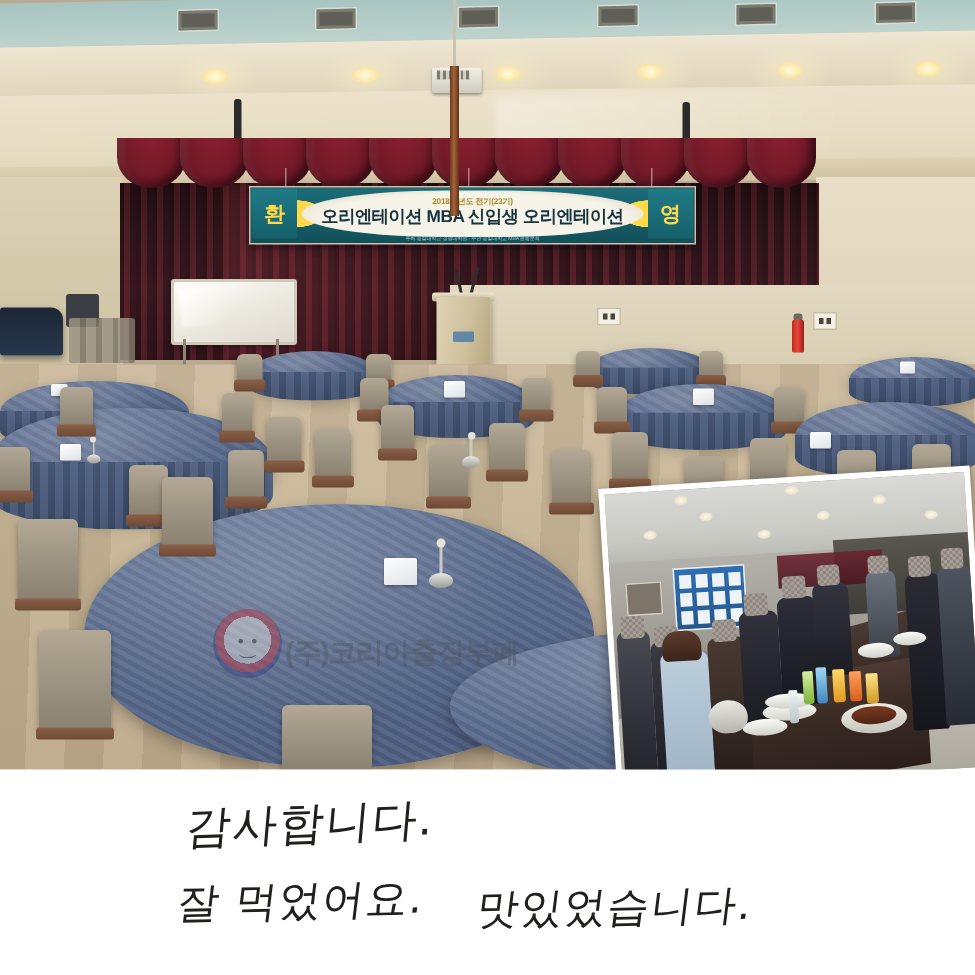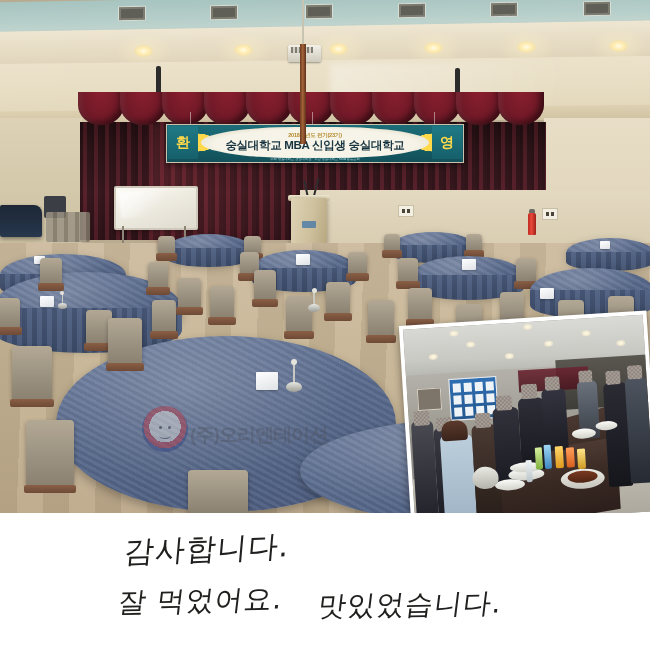--- a/index.html
+++ b/index.html
@@ -422,21 +422,21 @@
         <i style="left:146px;"></i>
         <i style="left:268px;"></i>
     </div>
     <div class="banner">
       <div class="bn-swoosh" style="left:30px;"></div>
       <div class="bn-swoosh" style="right:30px;transform:scaleX(-1);"></div>
       <div class="bn-side bn-left">환</div>
       <div class="bn-side bn-right">영</div>
       <div class="bn-center">
         <div class="bn-sub">2018학년도 전기(23기)</div>
-        <div class="bn-main">숭실대학교  MBA 신입생 숭실대학교</div>
+        <div class="bn-main">오리엔테이션  MBA 신입생 오리엔테이션</div>
       </div>
       <div class="bn-foot">주최 숭실대학교 경영대학원  ·  주관 숭실대학교 MBA 총동문회</div>
     </div>
 
     <div class="wall-right2"></div>
     <div class="baseboard"></div>
     <div class="outlet" style="left:398px;top:205px;">
         <i></i>
         <i></i>
       </div>
@@ -540,21 +540,21 @@
     </div>
 
     <div class="watermark">
       <div class="wm-logo">
         <div class="wm-face">
           <span class="wm-eye" style="left:6px;"></span>
           <span class="wm-eye" style="left:15px;"></span>
           <span class="wm-smile"></span>
         </div>
       </div>
-      <div class="wm-t2">(주)오리엔테이션</div>
+      <div class="wm-t2">(주)코리아출장부페</div>
     </div>
 
   </div>
 
   <div class="inset-wrap">
     <div class="inset">
 
       <div class="i-ceiling"></div>
       <div class="i-dl" style="left:24px;top:26px;"></div>
       <div class="i-dl" style="left:62px;top:16px;"></div>

